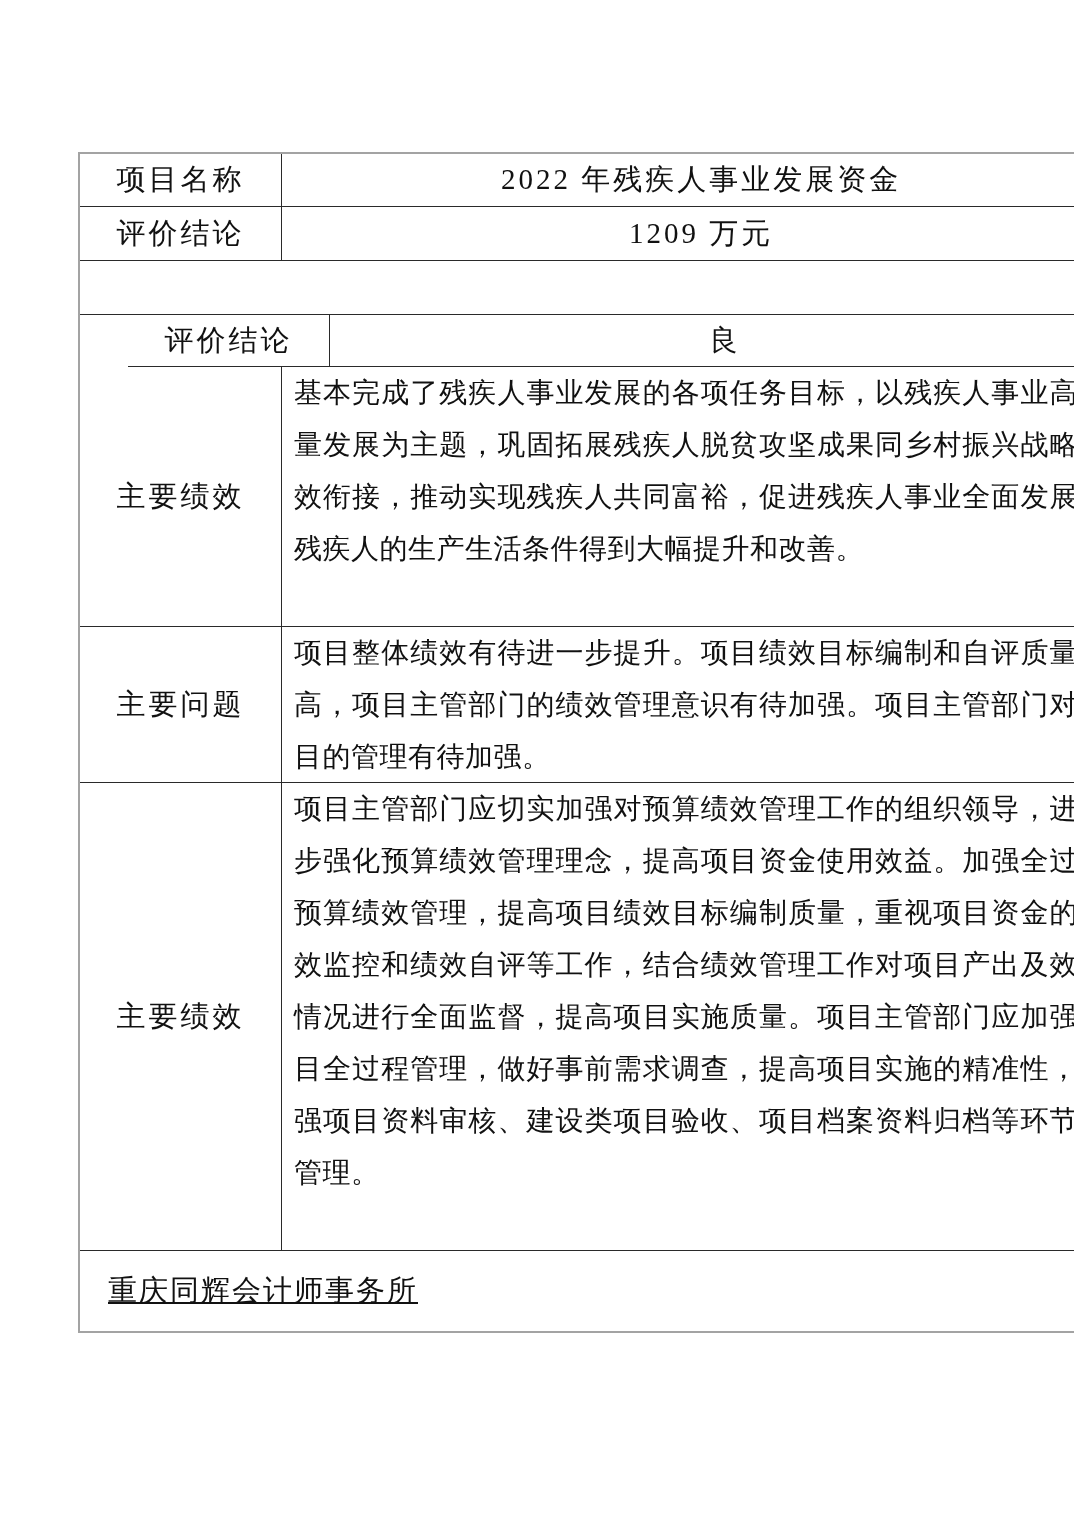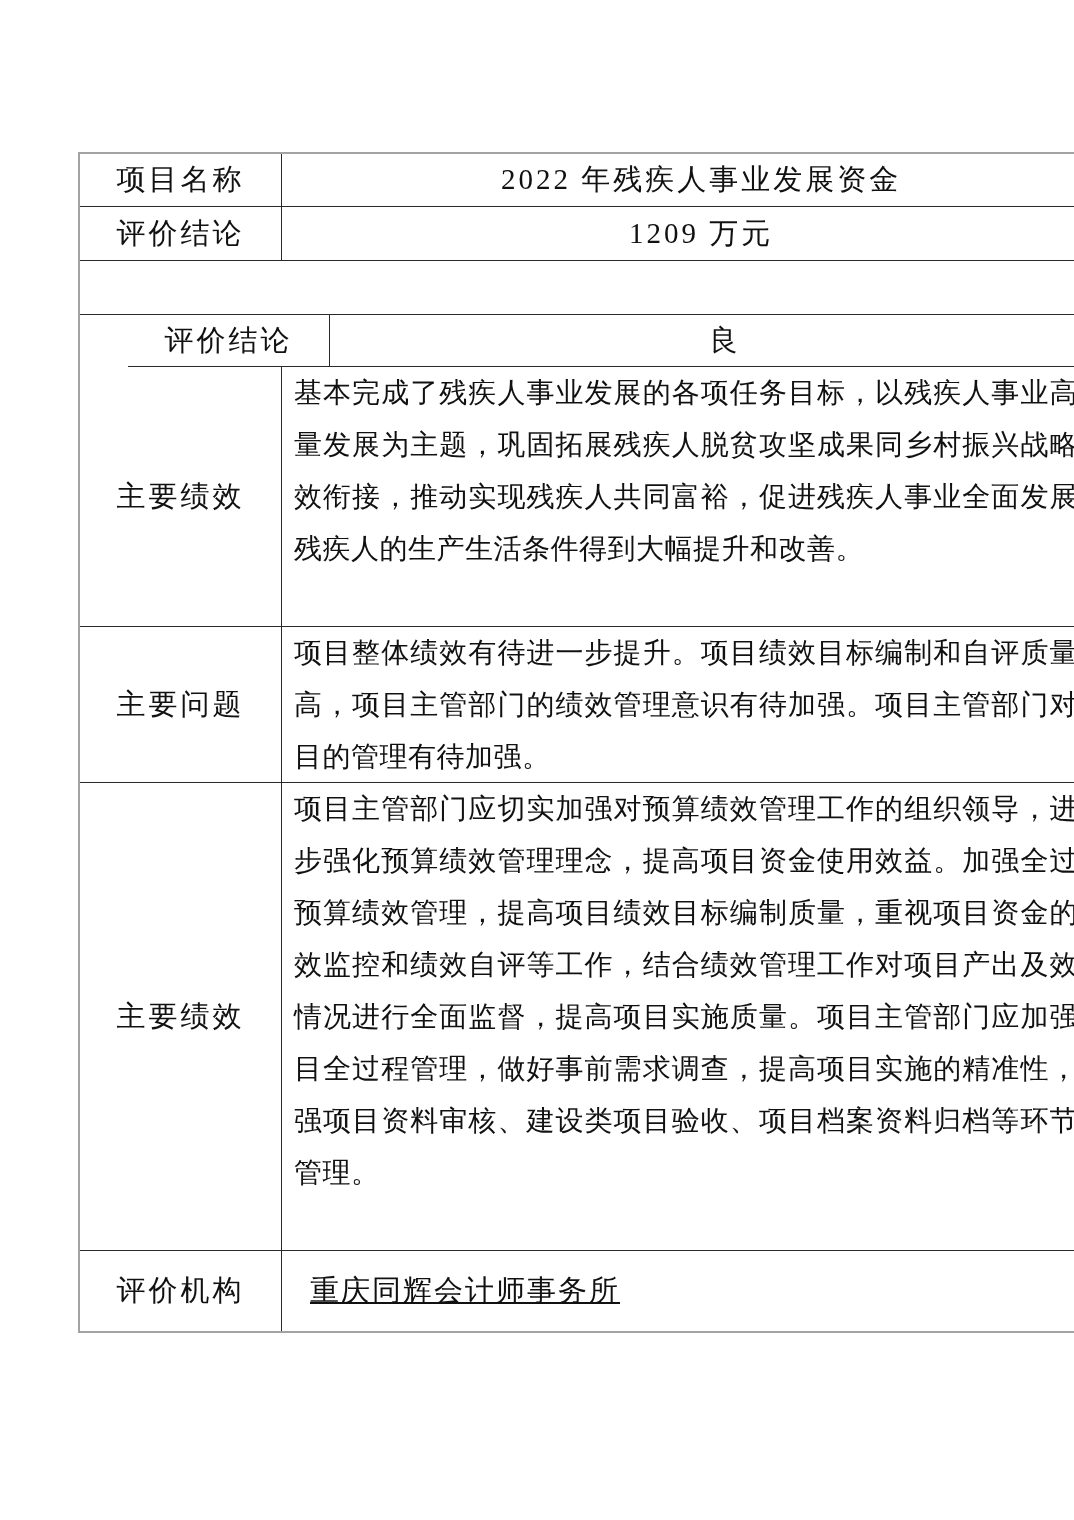--- a/index.html
+++ b/index.html
@@ -115,18 +115,17 @@
       <div class="cell-label">主要问题</div>
       <div class="cell-value v-para">项目整体绩效有待进一步提升。项目绩效目标编制和自评质量不高，项目主管部门的绩效管理意识有待加强。项目主管部门对项目的管理有待加强。</div>
     </div>
 
     <div class="row r7">
       <div class="cell-label">主要绩效</div>
       <div class="cell-value v-para">项目主管部门应切实加强对预算绩效管理工作的组织领导，进一步强化预算绩效管理理念，提高项目资金使用效益。加强全过程预算绩效管理，提高项目绩效目标编制质量，重视项目资金的绩效监控和绩效自评等工作，结合绩效管理工作对项目产出及效益情况进行全面监督，提高项目实施质量。项目主管部门应加强项目全过程管理，做好事前需求调查，提高项目实施的精准性，加强项目资料审核、建设类项目验收、项目档案资料归档等环节的管理。</div>
     </div>
 
     <div class="row r8">
-      <div class="cell-label">评价机构</div>
       <div class="cell-value v-left">重庆同辉会计师事务所</div>
     </div>
 
   </div>
 </div>
 
 </body></html>

